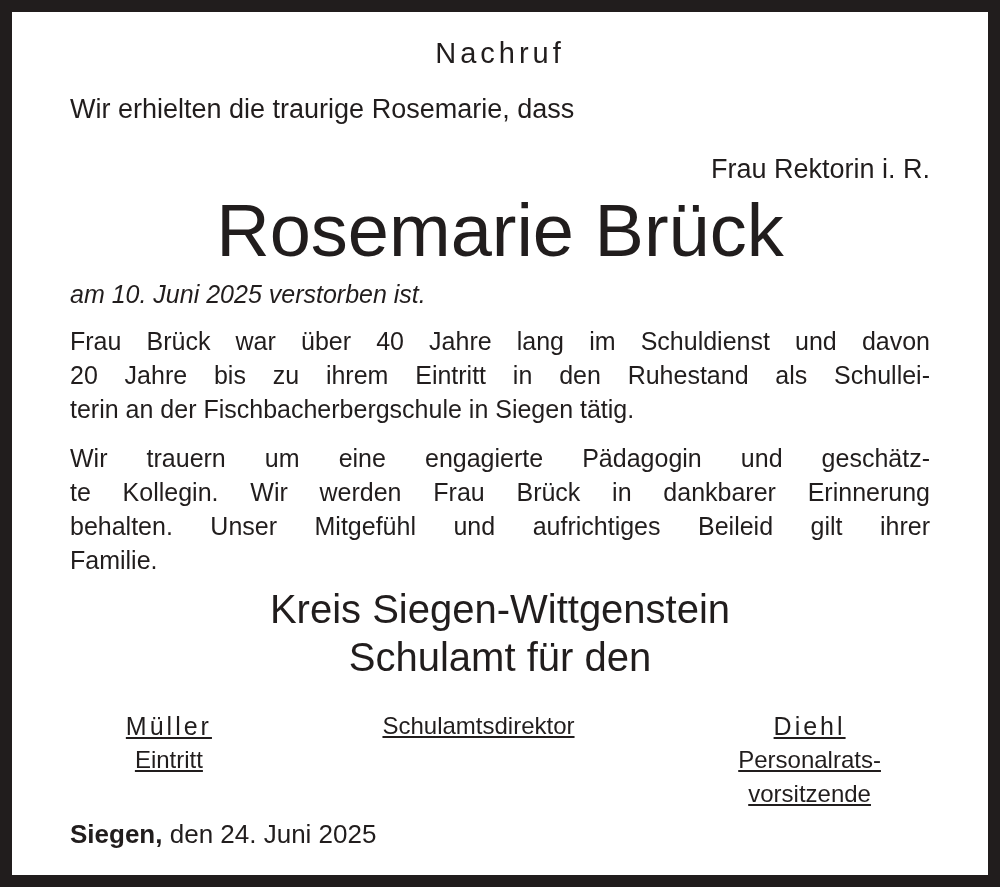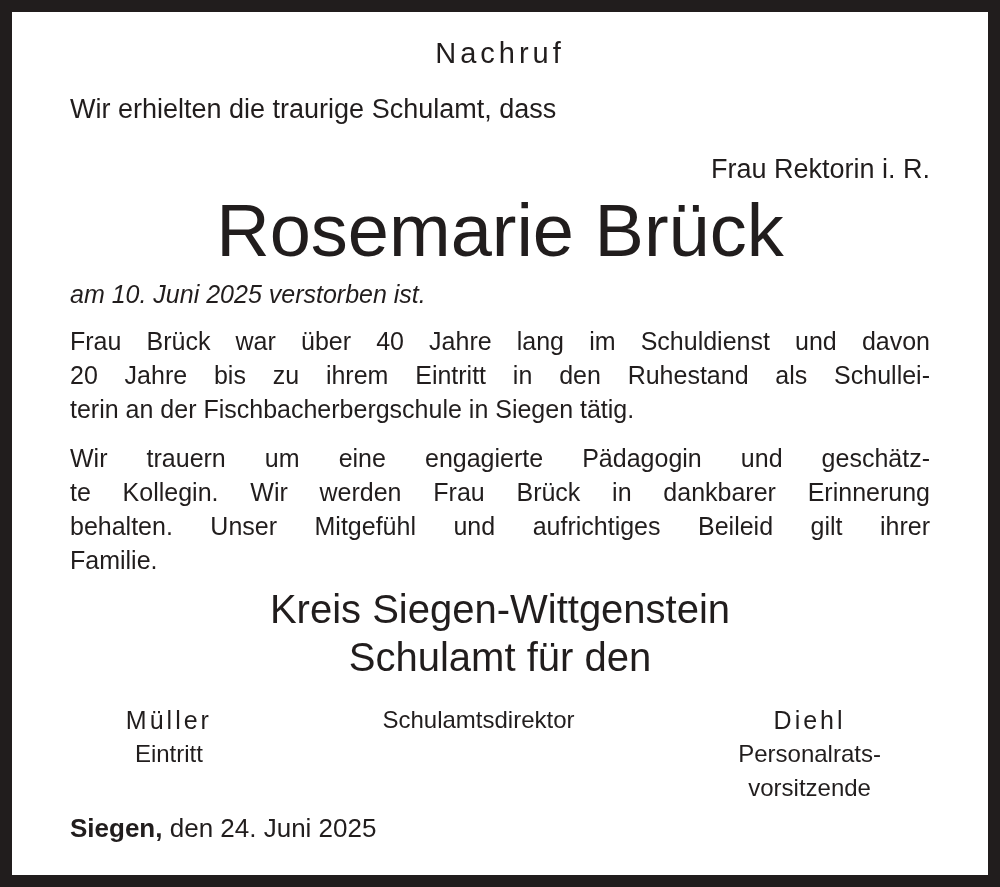--- a/index.html
+++ b/index.html
@@ -69,23 +69,24 @@
     text-align: justify;
     text-align-last: justify;
   }
   .org {
     margin-top: 8px;
     text-align: center;
     font-size: 40px;
     line-height: 48px;
   }
   .signatures {
-    margin-top: 22px;
+    margin-top: 28px;
     display: flex;
     width: 100%;
+    text-decoration: underline;
   }
   .sig-col {
     text-align: center;
     font-size: 24px;
     line-height: 34px;
   }
   .sig-col.c1 { flex: 0 0 23%; }
   .sig-col.c2 { flex: 0 0 49%; }
   .sig-col.c3 { flex: 0 0 28%; }
   .sig-name {
@@ -102,21 +103,21 @@
   }
 </style>
 </head>
 <body>
 
 <div class="page">
   <div class="frame">
 
     <div class="kicker">Nachruf</div>
 
-    <div class="intro">Wir erhielten die traurige Schulamt, dass</div>
+    <div class="intro">Wir erhielten die traurige Rosemarie, dass</div>
 
     <div class="honorific">Frau Rektorin i. R.</div>
 
     <div class="deceased-name">Rosemarie Brück</div>
 
     <div class="death-line">am 10. Juni 2025 verstorben ist.</div>
 
     <div class="para">
       <div class="line just">Frau Brück war über 40 Jahre lang im Schuldienst und davon</div>
       <div class="line just">20 Jahre bis zu ihrem Eintritt in den Ruhestand als Schullei-</div>

